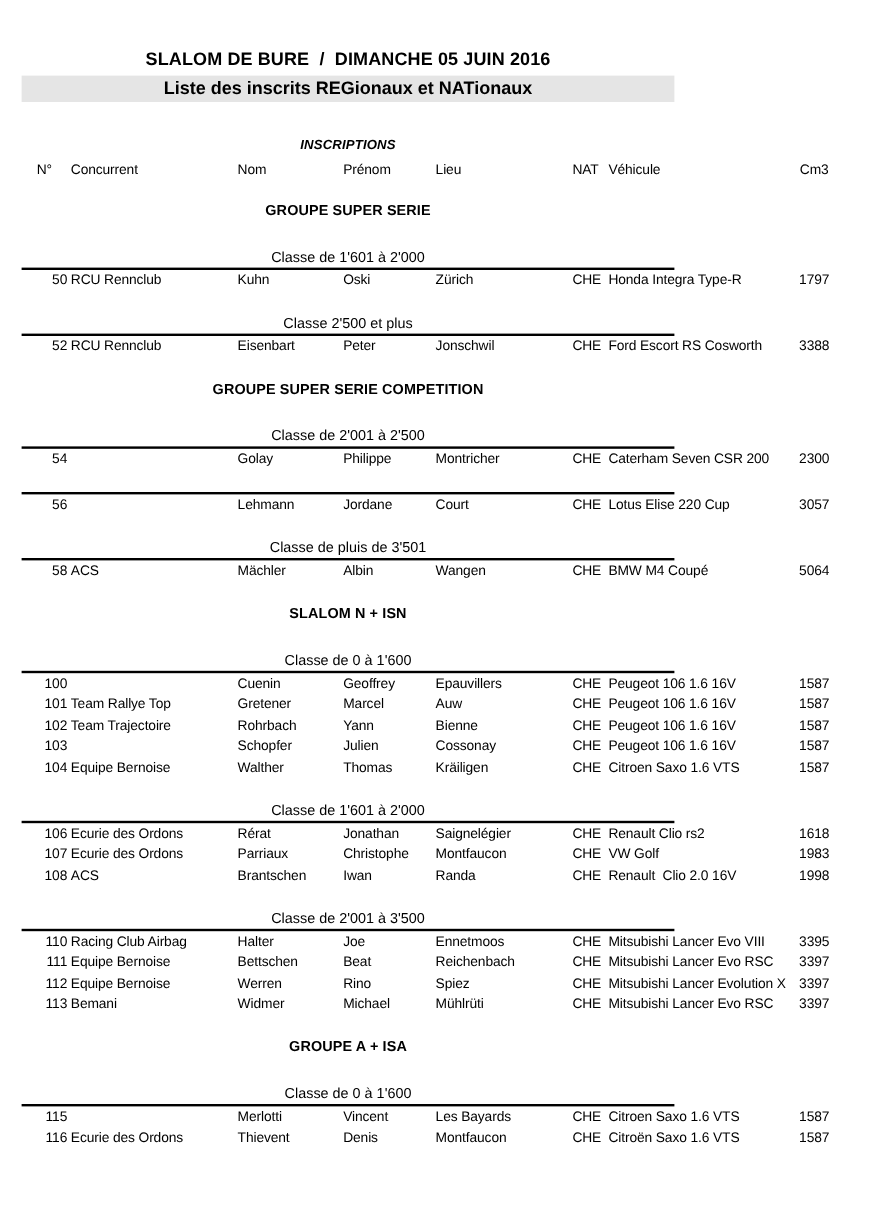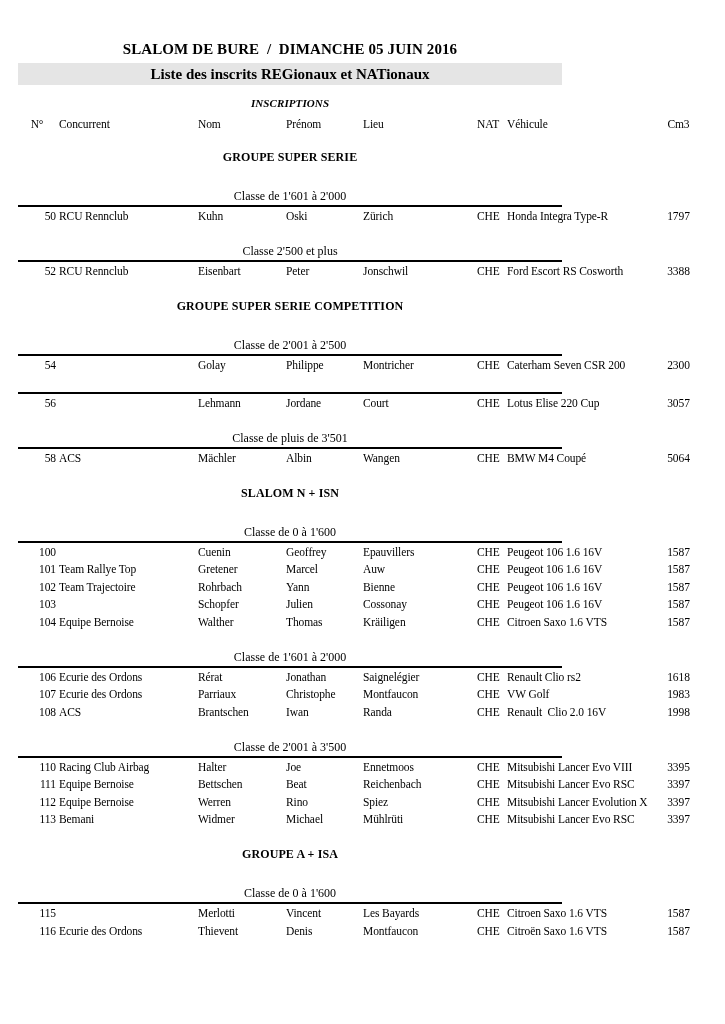--- a/index.html
+++ b/index.html
@@ -1,29 +1,29 @@
 <!DOCTYPE html>
 <html><head>
 <meta charset="utf-8">
 <style>
   * { margin: 0; padding: 0; box-sizing: border-box; }
   html, body { width: 725px; height: 1024px; background: #ffffff; overflow: hidden; }
   body { font-family: "Liberation Sans", sans-serif; color: #000; }
-  .page { width: 580px; height: 1024px; padding: 41px 18px 0 18px; font-family: Liberation Serif, serif; }
+  .page { width: 580px; height: 1024px; padding: 41px 18px 0 18px; }
 
   .title {
     text-align: center; font-weight: bold; font-size: 15px; line-height: 17px;
     white-space: pre; letter-spacing: 0.1px;
   }
   .subtitle {
     margin-top: 5px; height: 22px; line-height: 22px; text-align: center;
     font-weight: bold; font-size: 15px; background: #d9d9d9; white-space: pre;
   }
   .inscriptions {
-    margin-top: 11px; text-align: center; font-weight: bold; font-style: italic;
+    margin-top: 29px; text-align: center; font-weight: bold; font-style: italic;
     font-size: 11px; line-height: 14px; letter-spacing: 0.1px;
   }
 
   .grid {
     display: grid;
     grid-template-columns: 38px 142px 88px 77px 114px 30px 155px 45px;
     width: 689px;
   }
   .cell { white-space: pre; overflow: visible; letter-spacing: -0.1px; }
   .c-num { text-align: right; }

